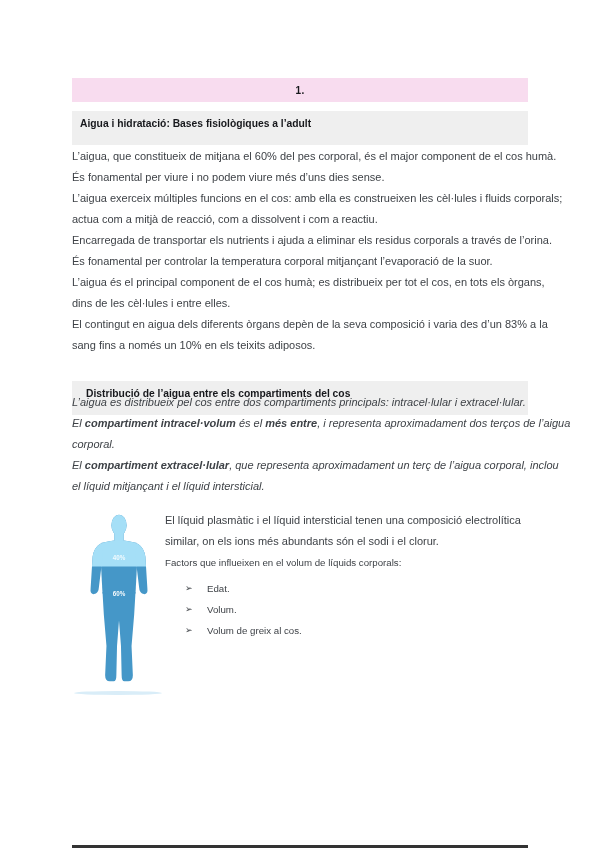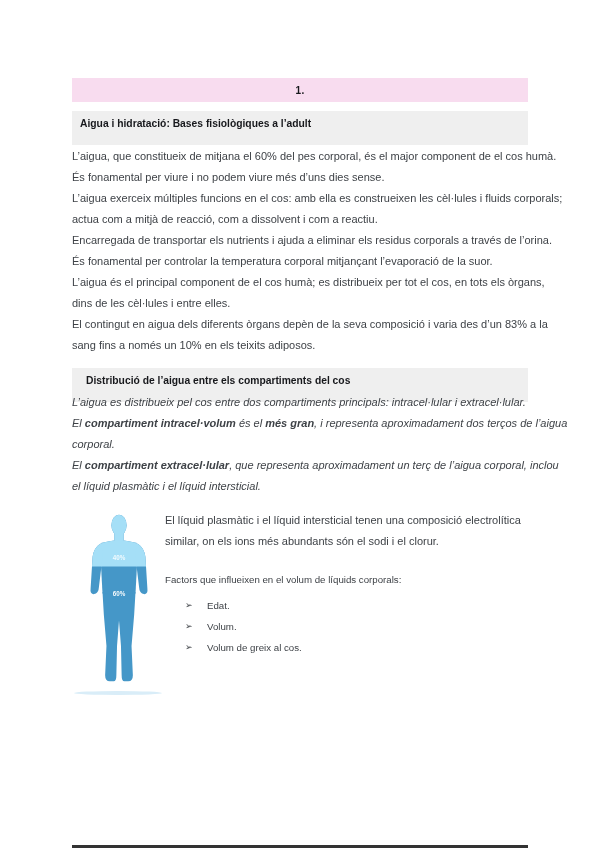--- a/index.html
+++ b/index.html
@@ -16,37 +16,37 @@
     color:var(--heading_text);
   }
   .sec-head {
     position:absolute; left:72px; width:456px; height:34px;
     background:var(--section_bg);
     font-weight:bold; font-size:10.3px; line-height:26px;
     padding-left:8px; box-sizing:border-box;
     color:var(--heading_text);
   }
   #sec-head-1 { top:111px; }
-  #sec-head-2 { top:368px;padding-left:14px; }
+  #sec-head-2 { top:381px;padding-left:14px; }
 
   .body-lines { font-size:11px; color:var(--text); }
   .abs-lines { position:absolute; left:72px; width:470px; }
   #para-block-1 { top:146px; }
   #para-block-2 { top:392px;font-style:italic; }
   .tline { height:21px; line-height:21px; white-space:nowrap; }
   .tline .b { font-weight:bold; }
 
   .figure-wrap { position:absolute; left:86px; top:514px; width:66px; height:180px; }
   .figure-shadow {
     position:absolute; left:74px; top:691px; width:88px; height:4px;
     background:var(--shadow_blue); border-radius:50%;
   }
 
   .aside { position:absolute; left:165px; top:510px; width:370px; font-size:9.7px; }
-  .factors-title { margin-top:17px; height:21px; line-height:21px; }
+  .factors-title { height:21px; line-height:21px; }
   .factors { margin-top:5px; }
   .factor-row { height:21px; line-height:21px; display:flex; align-items:center; }
   .factor-row .bullet {
     margin-left:20px; width:12px; margin-right:10px;
     font-family:"DejaVu Sans", sans-serif; font-size:9px; color:var(--text);
   }
 
   .bottom-bar {
     position:absolute; left:72px; top:845px; width:456px; height:3px;
     background:var(--bottom_bar);
@@ -73,24 +73,24 @@
       <div class="tline"><span>L’aigua és el principal component de el cos humà; es distribueix per tot el cos, en tots els òrgans,</span></div>
       <div class="tline"><span>dins de les cèl·lules i entre elles.</span></div>
       <div class="tline"><span>El contingut en aigua dels diferents òrgans depèn de la seva composició i varia des d’un 83% a la</span></div>
       <div class="tline"><span>sang fins a només un 10% en els teixits adiposos.</span></div>
     </div>
 
   <div class="sec-head" id="sec-head-2">Distribució de l’aigua entre els compartiments del cos</div>
 
   <div class="body-lines abs-lines" id="para-block-2">
       <div class="tline"><span>L’aigua es distribueix pel cos entre dos compartiments principals: intracel·lular i extracel·lular.</span></div>
-      <div class="tline"><span>El </span><span class="b">compartiment intracel·volum</span><span> és el </span><span class="b">més gran</span><span>, i representa aproximadament dos terços de l’aigua</span></div>
+      <div class="tline"><span>El </span><span class="b">compartiment intracel·volum</span><span> és el </span><span class="b">més entre</span><span>, i representa aproximadament dos terços de l’aigua</span></div>
       <div class="tline"><span>corporal.</span></div>
       <div class="tline"><span>El </span><span class="b">compartiment extracel·lular</span><span>, que representa aproximadament un terç de l’aigua corporal, inclou</span></div>
-      <div class="tline"><span>el líquid plasmàtic i el líquid intersticial.</span></div>
+      <div class="tline"><span>el líquid mitjançant i el líquid intersticial.</span></div>
     </div>
 
   <div class="figure-wrap">
     <svg width="66" height="180" viewBox="0 0 100 240" preserveAspectRatio="none">
       <defs>
         <g id="bodyshape">
           <ellipse cx="50" cy="15" rx="11.5" ry="14"></ellipse>
           <rect x="43" y="24" width="14" height="12"></rect>
           <path d="M21,40 Q50,30 79,40 L75,106 Q50,116 25,106 Z"></path>
           <path d="M21,40 Q12,45 10,57 L7,99 Q6,106 11,107 L15,106 Q19,104 19.5,98 L25,58 Q26,46 21,40 Z"></path>

